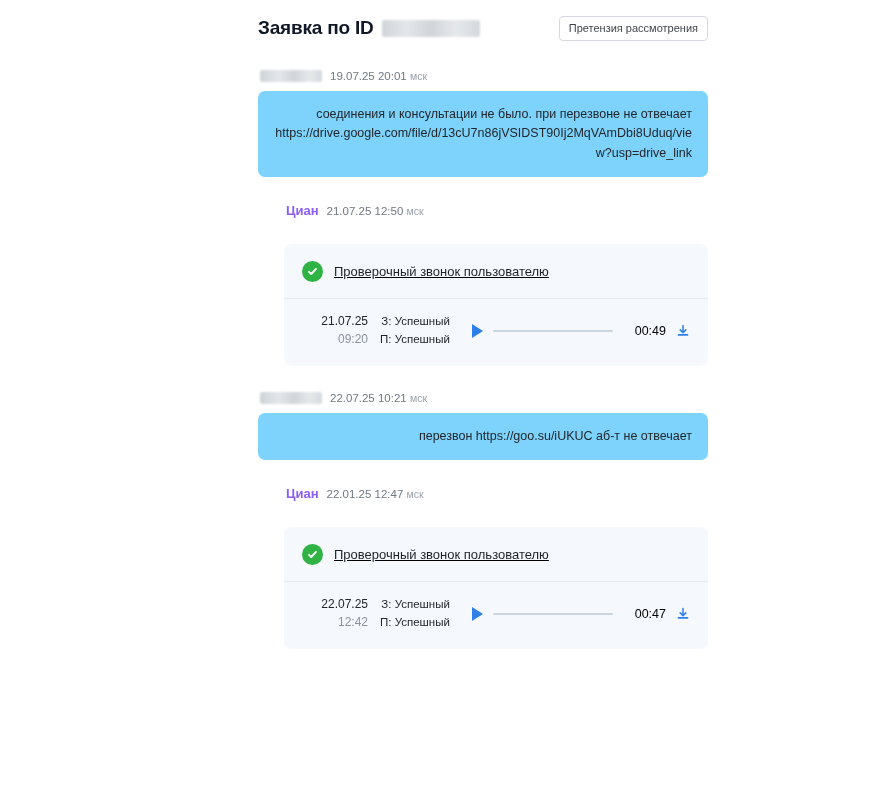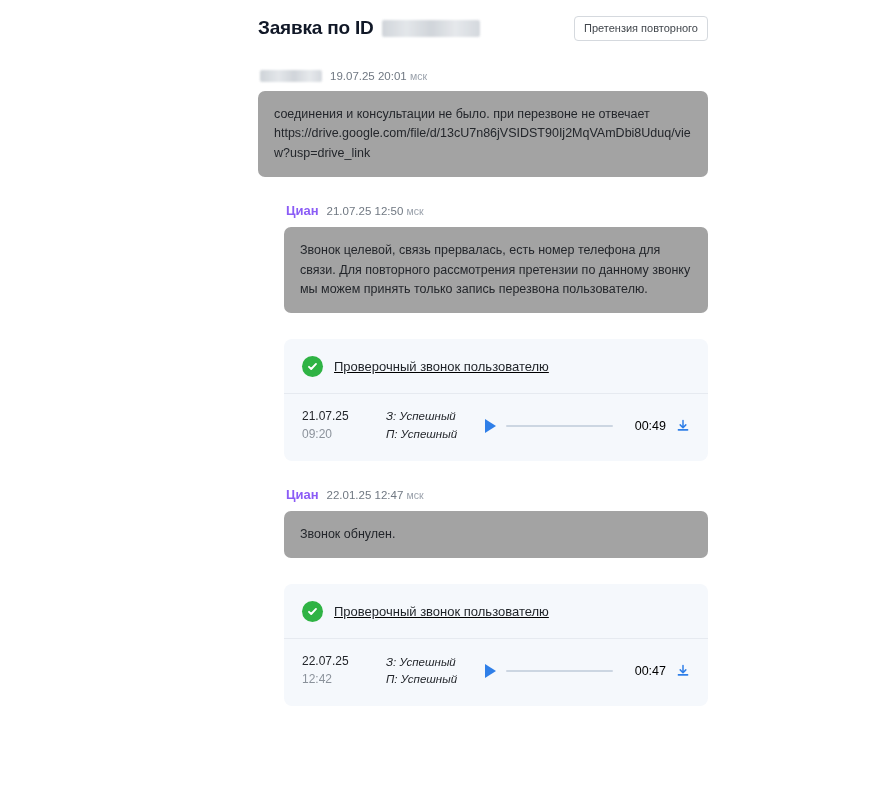--- a/index.html
+++ b/index.html
@@ -63,21 +63,21 @@
     border-radius: 4px;
     background: #ffffff;
     color: #41464c;
     font-size: 11px;
     padding: 6px 9px;
     white-space: nowrap;
     line-height: 1;
   }
 
   
-  .thread { position: relative; }
+  .thread { position: relative; text-align: right; }
 
   .msg { margin-top: 26px; }
   .msg.indent { margin-left: 26px; }
 
   .msg-head {
     display: flex;
     align-items: center;
     gap: 8px;
     margin-bottom: 9px;
     padding-left: 2px;
@@ -93,21 +93,21 @@
     background: linear-gradient(90deg,#c6ccd2 0%,#dfe3e7 30%,#c9ced4 55%,#e2e5e9 80%,#cdd2d8 100%);
   }
   .timestamp {
     font-size: 11.5px;
     color: #707882;
     white-space: nowrap;
   }
   .timestamp .tz { color: #9aa1ab; font-size: 10.5px; }
 
   .bubble {
-    background: #a3a3a3;
+    background: #7dd3fc;
     border-radius: 7px;
     padding: 14px 16px;
     font-size: 12.5px;
     line-height: 1.55;
     color: #23262b;
     word-break: break-word;
   }
 
   
   .call-card {
@@ -138,37 +138,36 @@
   }
   .check-icon svg { display: block; }
   .call-title {
     font-size: 13px;
     color: #1e2227;
   }
   .call-body {
     display: flex;
     align-items: center;
     padding: 14px 18px 18px 18px;
-    gap: 14px;
+    gap: 8px;
   }
   .call-date {
     width: 66px;
     flex: 0 0 auto;
     font-size: 12px;
     line-height: 1.45;
   }
   .call-date .d { color: #23262b; }
   .call-date .t { color: #8b929b; }
   .call-status {
     flex: 0 0 auto;
     font-size: 11.5px;
     line-height: 1.5;
     color: #23262b;
     margin-left: 4px;
-    font-style: italic;
   }
   .player {
     flex: 1 1 auto;
     display: flex;
     align-items: center;
     gap: 10px;
     margin-left: 14px;
   }
   .play-btn {
     width: 0;
@@ -209,39 +208,38 @@
 
 <div class="page">
   <div class="scroll-hint"></div>
 
   <div class="container">
 
     <div class="header">
       <div class="title">
         <span>Заявка по ID</span><span class="redacted redacted-id"></span>
       </div>
-      <div class="status-badge">Претензия повторного</div>
+      <div class="status-badge">Претензия рассмотрения</div>
     </div>
 
     <div class="thread">
 
       <div class="msg">
         <div class="msg-head">
           <span class="redacted redacted-author"></span>
           <span class="timestamp"><span>19.07.25 20:01</span> <span class="tz">мск</span></span>
         </div>
         <div class="bubble">соединения и консультации не было. при перезвоне не отвечает https://drive.google.com/file/d/13cU7n86jVSIDST90Ij2MqVAmDbi8Uduq/view?usp=drive_link</div>
       </div>
 
       <div class="msg indent">
         <div class="msg-head">
           <span class="author">Циан</span>
           <span class="timestamp"><span>21.07.25 12:50</span> <span class="tz">мск</span></span>
         </div>
-        <div class="bubble">Звонок целевой, связь прервалась, есть номер телефона для связи. Для повторного рассмотрения претензии по данному звонку мы можем принять только запись перезвона пользователю.</div>
       </div>
 
       <div class="call-card">
         <div class="call-head">
           <span class="check-icon">
             <svg width="13" height="13" viewBox="0 0 13 13">
                 <path d="M3 6.8 L5.2 9 L10 3.9" fill="none" stroke="#ffffff" stroke-width="1.9" stroke-linecap="round" stroke-linejoin="round"></path>
               </svg>
           </span>
           <span class="call-title">Проверочный звонок пользователю</span>
@@ -262,27 +260,33 @@
             <span class="dl-icon">
               <svg width="14" height="14" viewBox="0 0 14 14">
                   <path d="M7 1.5 V8.4 M4.2 5.9 L7 8.7 L9.8 5.9" fill="none" stroke="#2f7fe8" stroke-width="1.5" stroke-linecap="round" stroke-linejoin="round"></path>
                   <path d="M2.4 10.9 H11.6" fill="none" stroke="#2f7fe8" stroke-width="1.6" stroke-linecap="round"></path>
                 </svg>
             </span>
           </div>
         </div>
       </div>
 
+      <div class="msg">
+        <div class="msg-head">
+          <span class="redacted redacted-author"></span>
+          <span class="timestamp"><span>22.07.25 10:21</span> <span class="tz">мск</span></span>
+        </div>
+        <div class="bubble">перезвон https://goo.su/iUKUC аб-т не отвечает</div>
+      </div>
 
       <div class="msg indent">
         <div class="msg-head">
           <span class="author">Циан</span>
           <span class="timestamp"><span>22.01.25 12:47</span> <span class="tz">мск</span></span>
         </div>
-        <div class="bubble">Звонок обнулен.</div>
       </div>
 
       <div class="call-card">
         <div class="call-head">
           <span class="check-icon">
             <svg width="13" height="13" viewBox="0 0 13 13">
                 <path d="M3 6.8 L5.2 9 L10 3.9" fill="none" stroke="#ffffff" stroke-width="1.9" stroke-linecap="round" stroke-linejoin="round"></path>
               </svg>
           </span>
           <span class="call-title">Проверочный звонок пользователю</span>

